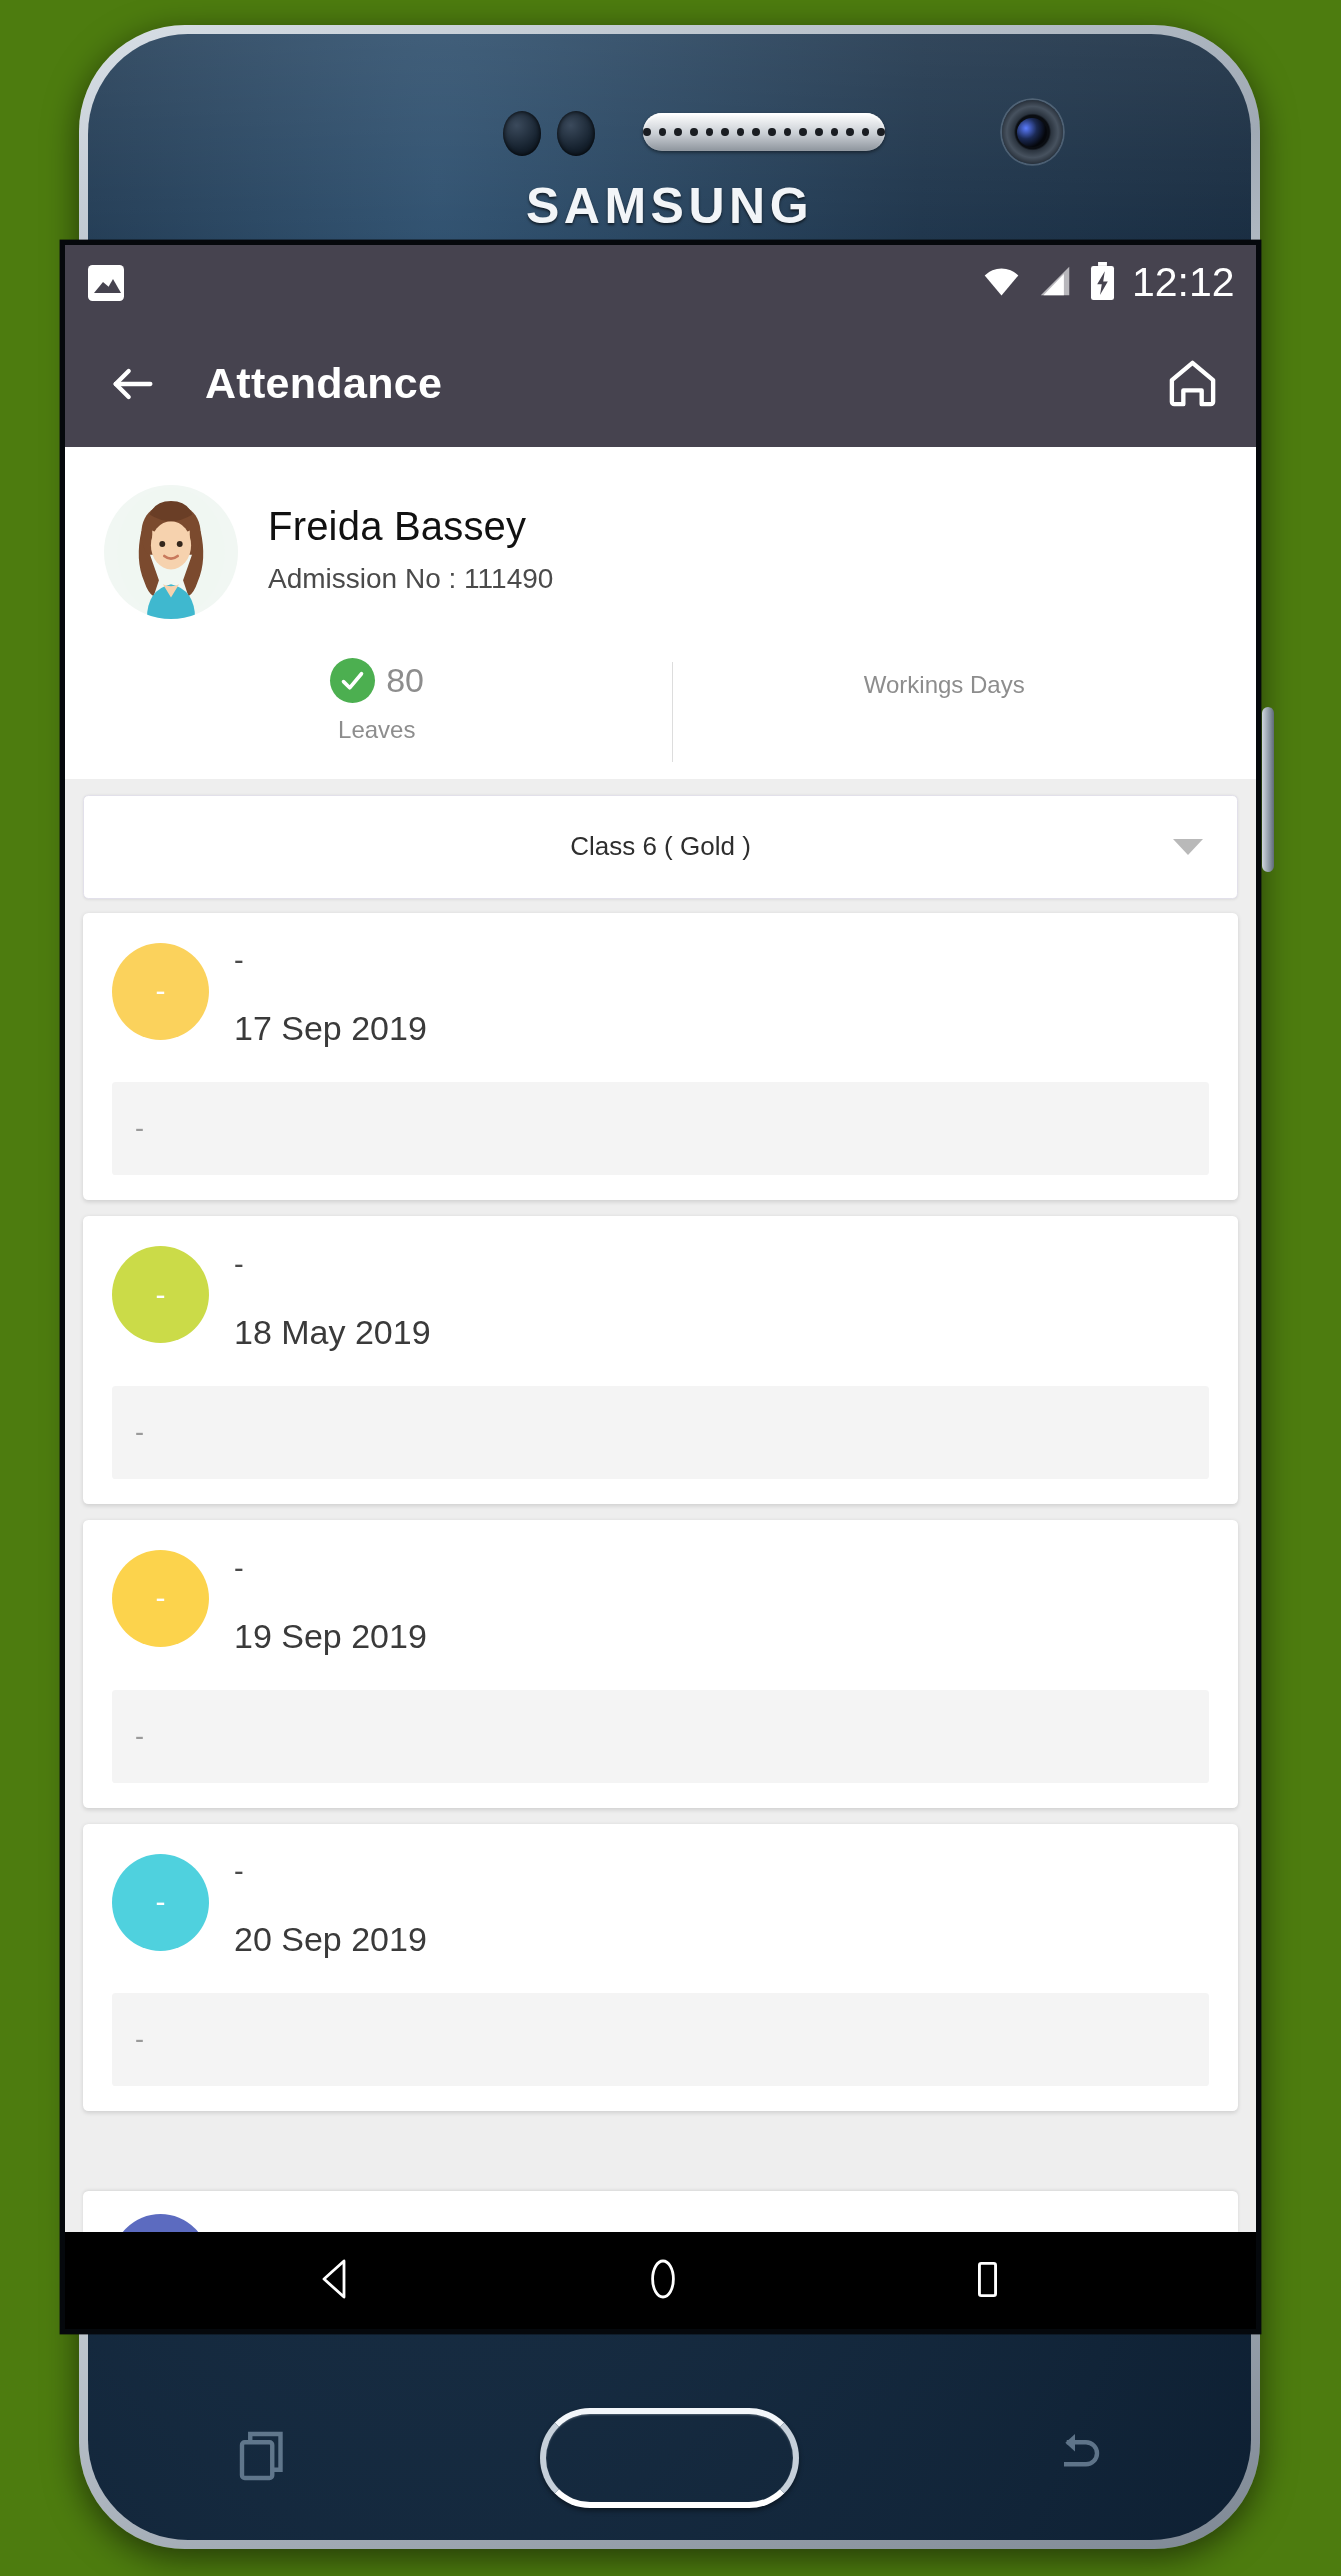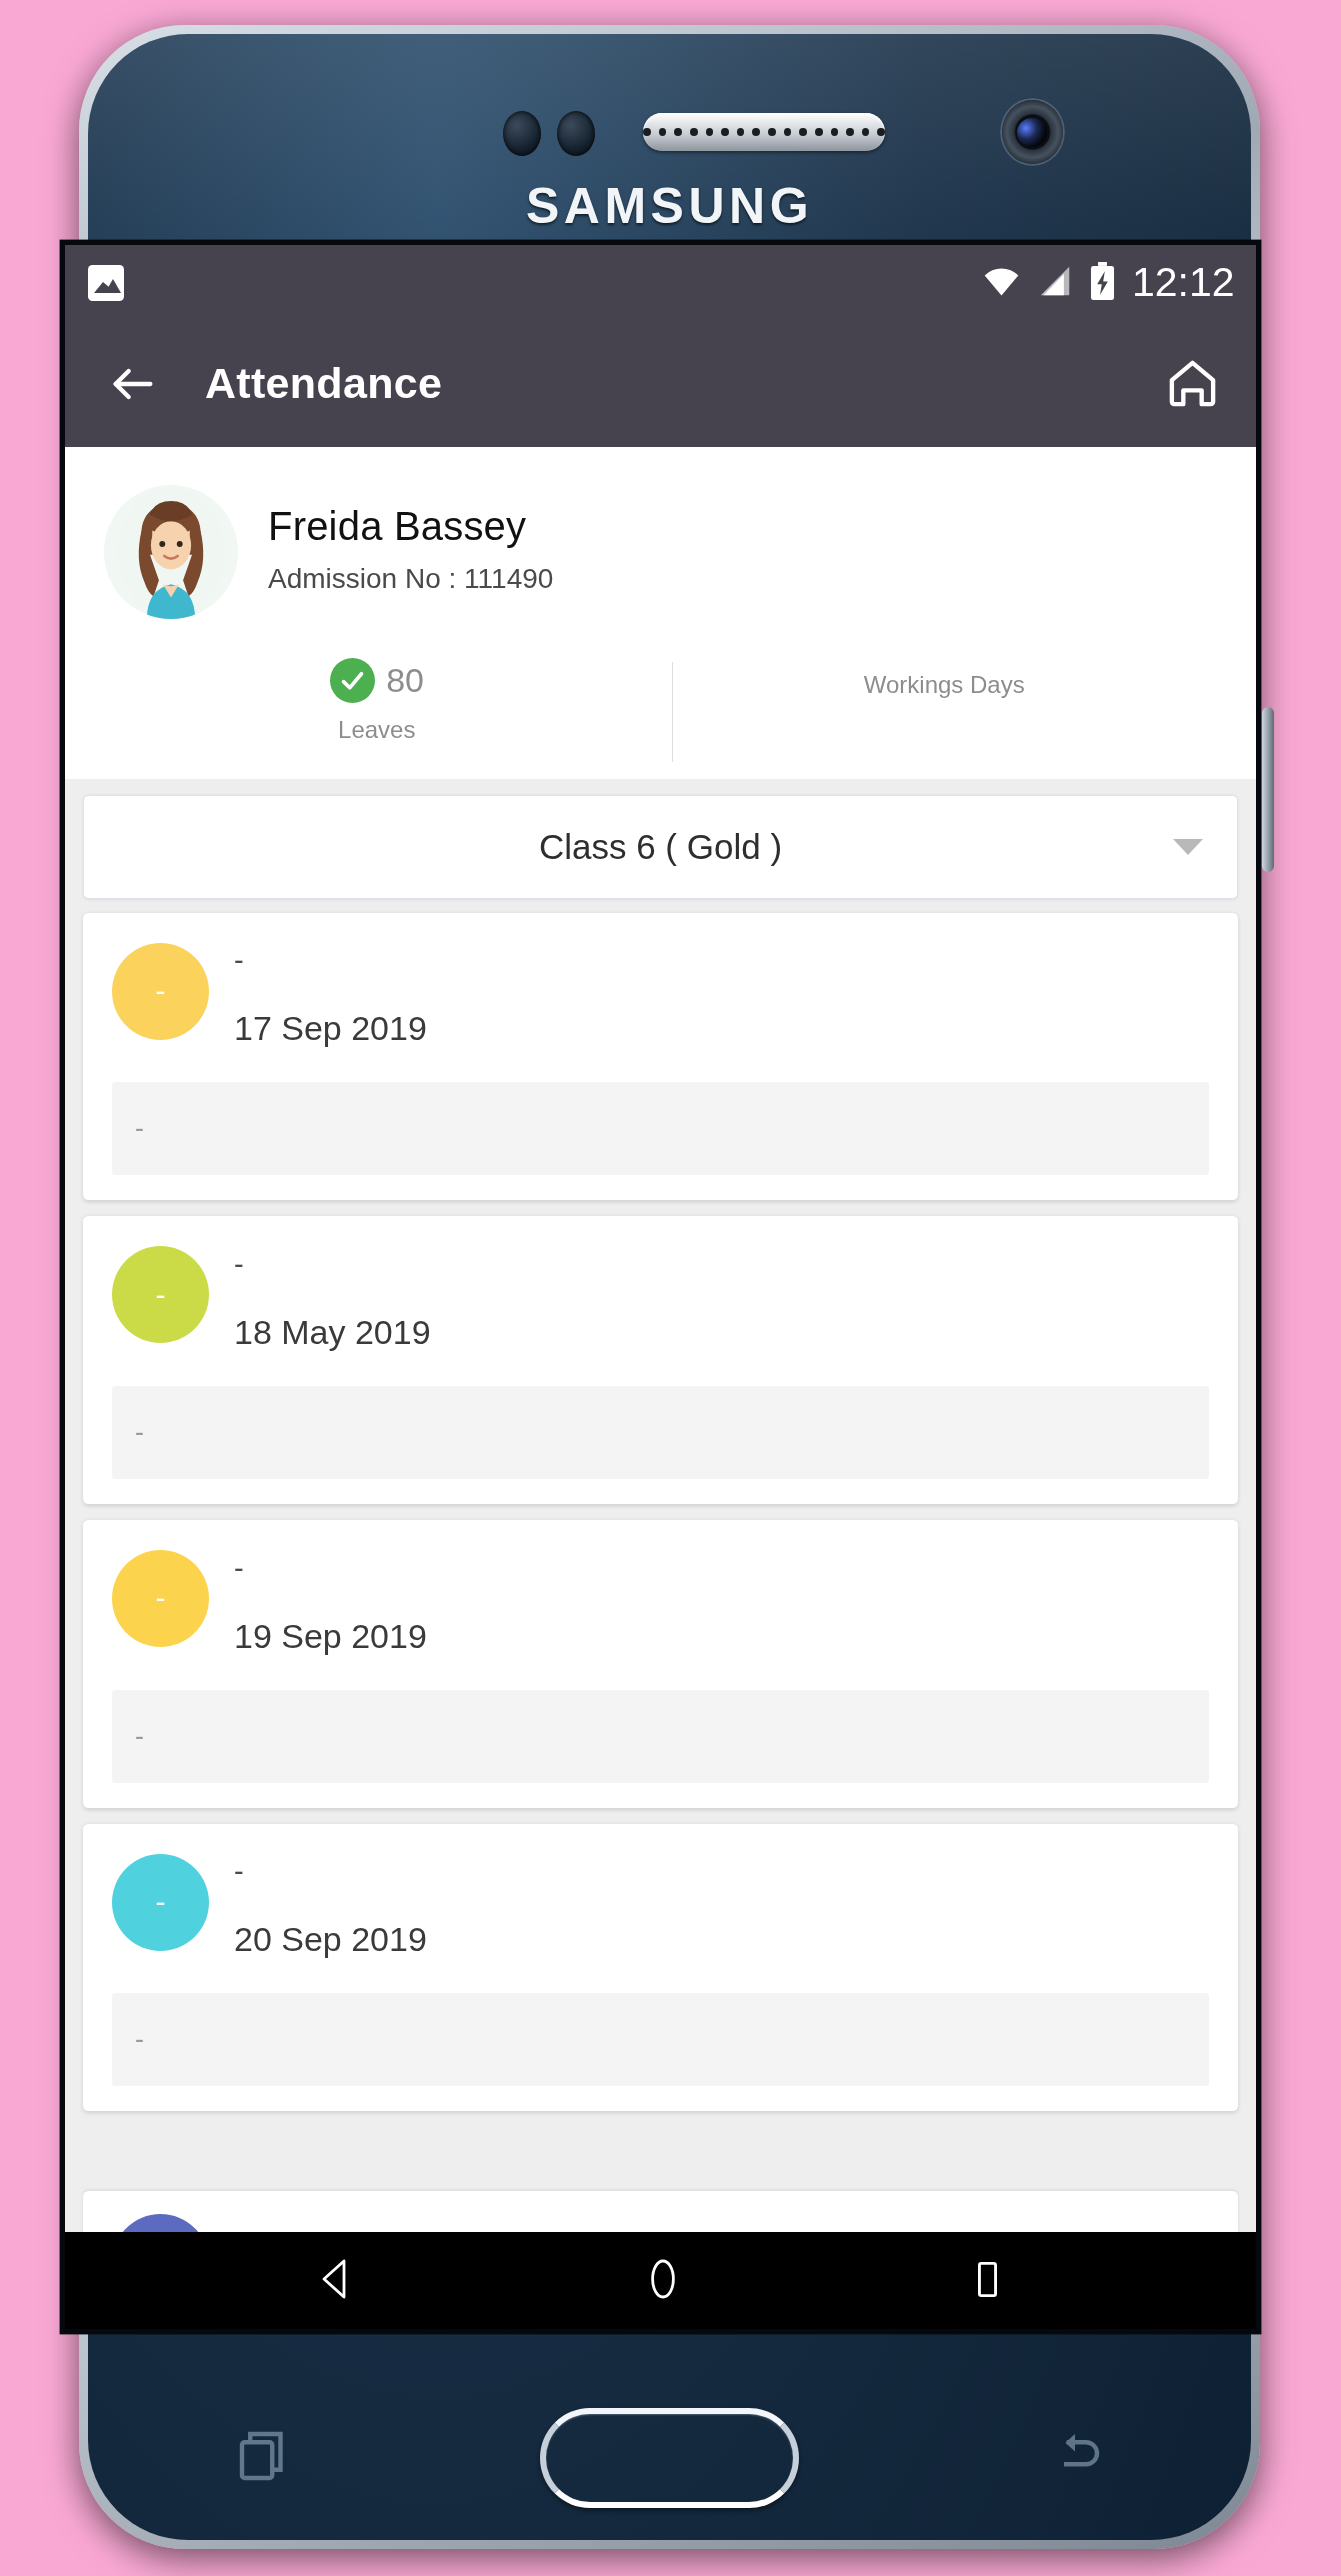--- a/index.html
+++ b/index.html
@@ -10,21 +10,21 @@
     background: #ffffff;
     font-family: "Liberation Sans", sans-serif;
     overflow: hidden;
   }
 
   
   .device-stage {
     position: relative;
     width: 1342px;
     height: 2576px;
-    background: #f9a8d4;
+    background: #4d7c0f;
   }
 
   .phone-outer {
     position: absolute;
     left: 79px;
     top: 25px;
     width: 1181px;
     height: 2524px;
     border-radius: 106px;
     background: linear-gradient(160deg, #d8dfe6 0%, #9fa9b4 18%, #e9eef3 35%, #8e99a6 55%, #cfd7de 72%, #7e8894 100%);
@@ -281,21 +281,21 @@
     background: #ffffff;
     border: 1.8px solid #e2e0ea;
     border-radius: 5.4px;
     display: flex;
     align-items: center;
     justify-content: center;
     position: relative;
     box-shadow: 0 0.9px 2.7px rgba(0,0,0,.07);
   }
   .dropdown-text {
-    font-size: 35px;
+    font-size: 26px;
     color: #2e2e2e;
   }
   .dropdown-caret {
     position: absolute;
     right: 34px;
     width: 0; height: 0;
     border-left: 15px solid transparent;
     border-right: 15px solid transparent;
     border-top: 16px solid #b9b9b9;
   }

